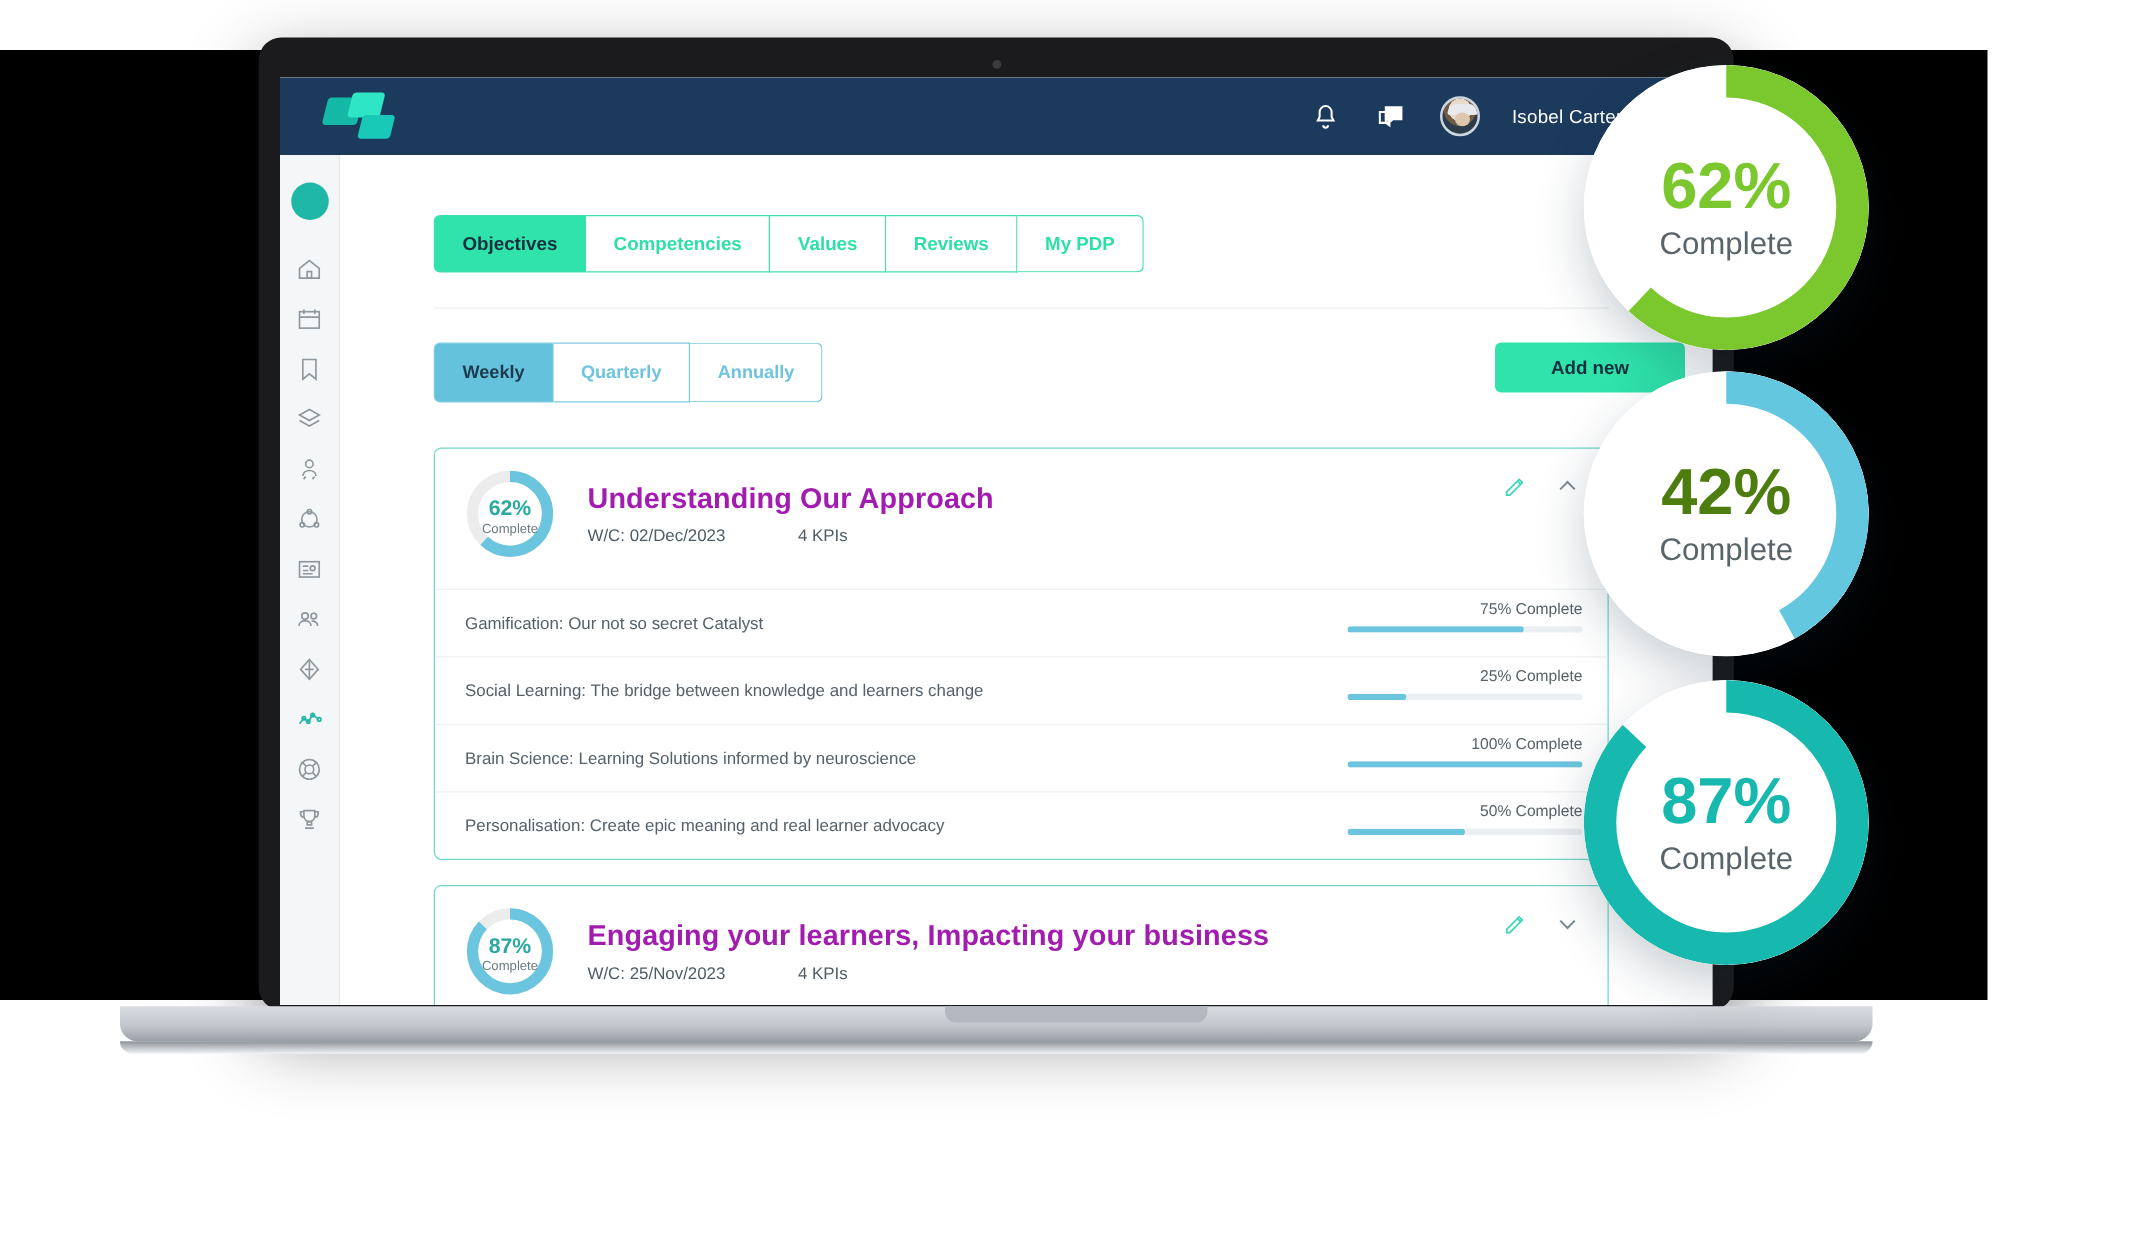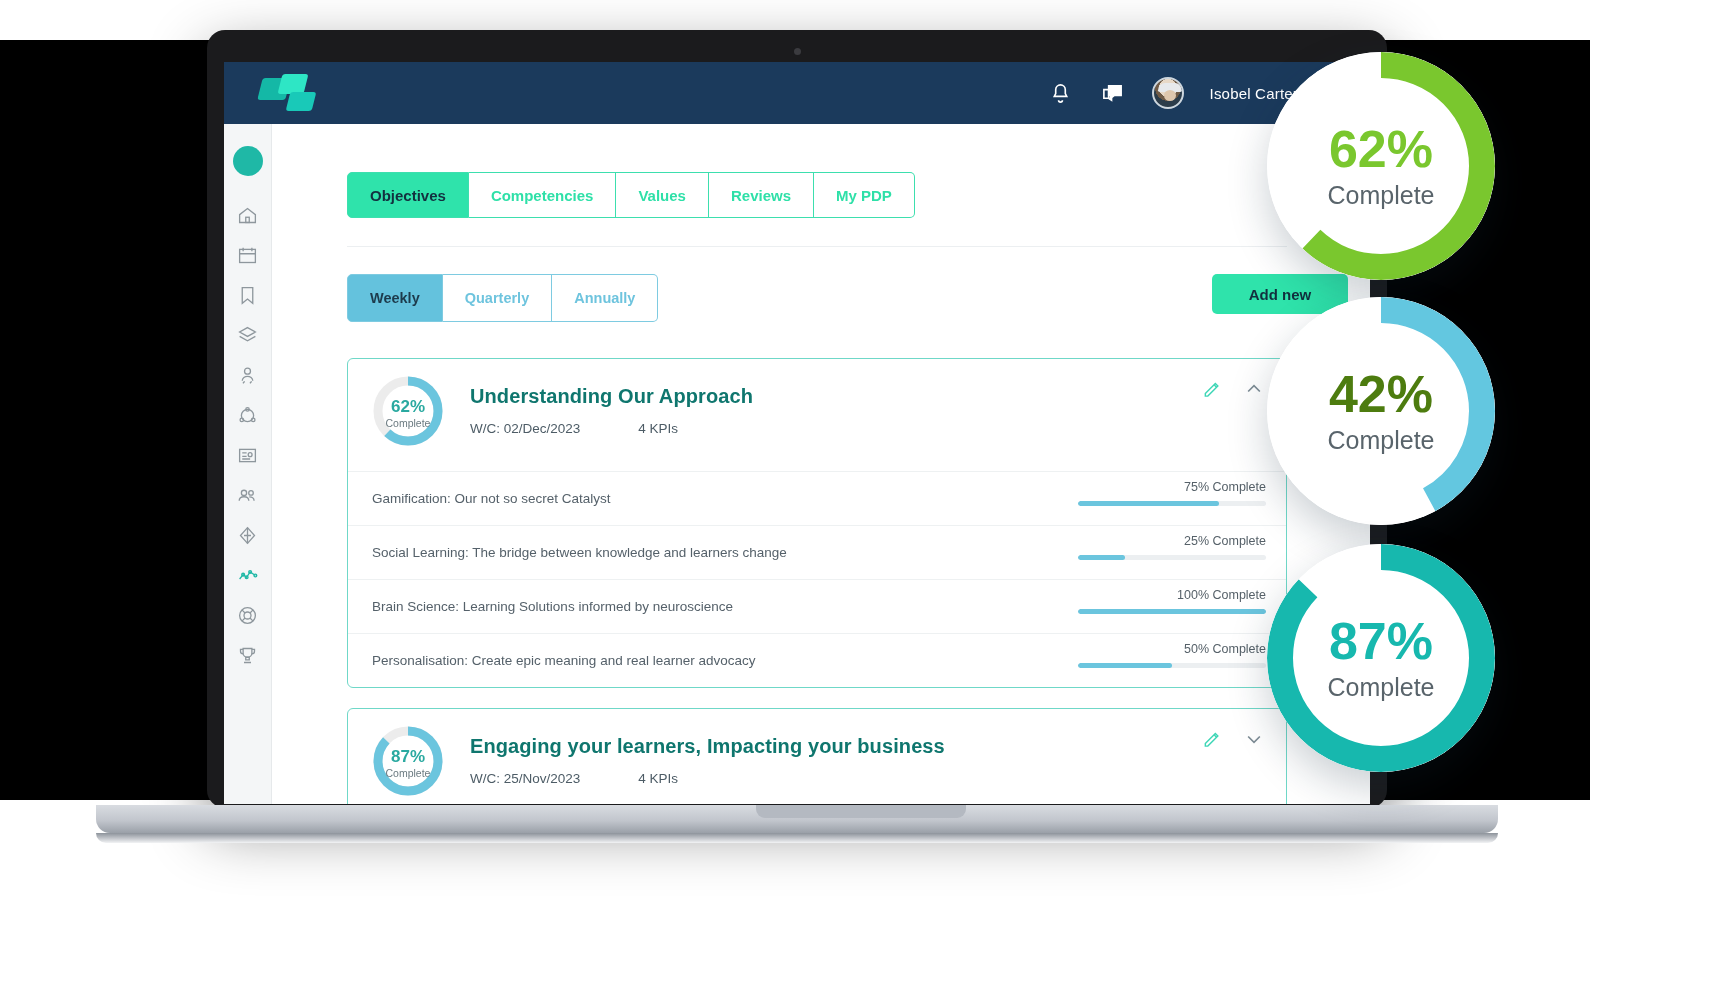--- a/index.html
+++ b/index.html
@@ -102,39 +102,39 @@
   .filter {
     height:48px; padding:0 22px; display:flex; align-items:center; justify-content:center;
     font-size:14.5px; font-weight:bold; color:#6ec4de; background:#fff;
     border:1px solid #7ecbe1; border-left:none; cursor:pointer;
   }
   .filter:first-child { border-left:1px solid #7ecbe1; border-radius:5px 0 0 5px; }
   .filter:last-child { border-radius:0 5px 5px 0; }
   .filter.active { background:#64c2dd; color:#1d3b4c; }
 
   .add-new {
-    position:absolute; right:22px; top:150px; width:136px; height:40px;
+    position:absolute; right:22px; top:150px; width:152px; height:40px;
     background:#2fe3ab; color:#12303e; border:none; border-radius:5px;
     font-size:15px; font-weight:bold; font-family:inherit; cursor:pointer;
   }
 
   
   .card {
     position:absolute; left:75px; width:940px;
     border:1px solid #6fd8c8; border-radius:6px; background:#fff;
   }
   #card1 { top:234px; height:330px; }
   #card2 { top:584px; height:110px; }
 
   .card-head { position:relative; height:112px; }
   .donut { position:absolute; left:22px; top:14px; width:76px; height:76px; }
   .donut .num { position:absolute; left:0; top:24px; width:76px; text-align:center; font-size:17px; font-weight:bold; color:#2aa9a0; }
   .donut .lbl { position:absolute; left:0; top:44px; width:76px; text-align:center; font-size:10.5px; color:#6b7a80; }
 
-  .card-title { position:absolute; left:122px; top:26px; font-size:20px; font-weight:bold; color:#0f766e; letter-spacing:.1px; }
+  .card-title { position:absolute; left:122px; top:26px; font-size:23px; font-weight:bold; color:#a21caf; letter-spacing:.1px; }
   .card-meta  { position:absolute; left:122px; top:62px; font-size:13.5px; color:#4d5c66; display:flex; gap:58px;}
 
   .card-actions { position:absolute; right:20px; top:20px; display:flex; align-items:center; gap:20px; }
   .act { width:22px; height:22px; cursor:pointer; }
   .act svg { width:20px; height:20px; fill:none; stroke:#3dd6b6; stroke-width:1.7; }
   .act.chev svg { stroke:#7d8c95; stroke-width:2; }
 
   .kpi-row {
     position:relative; height:54px; border-top:1px solid #eef1f2; display:flex; align-items:center;
   }

